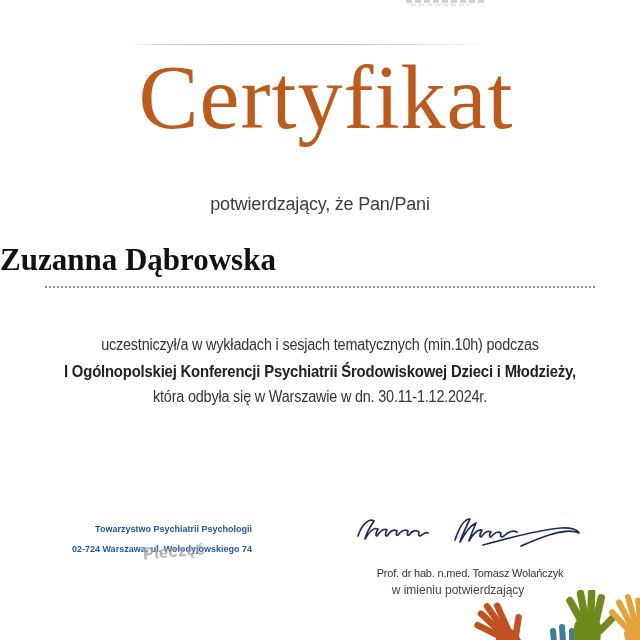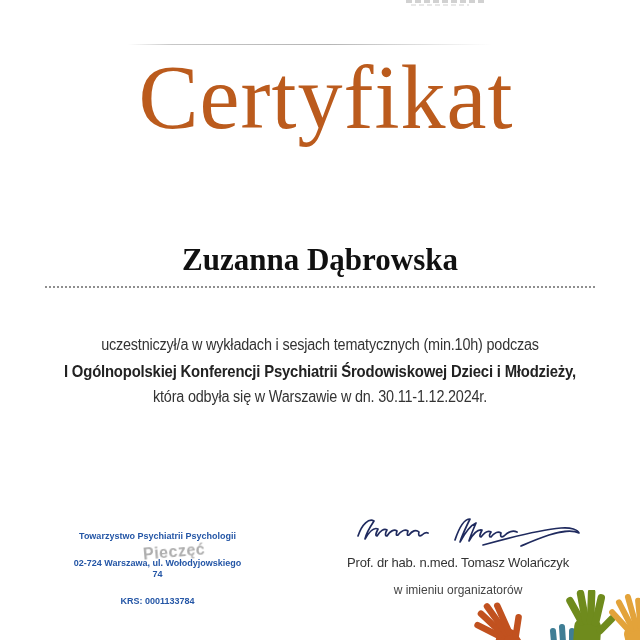--- a/index.html
+++ b/index.html
@@ -34,21 +34,20 @@
     letter-spacing:1px;
     color:#bb5b1d;
   }
   .subtitle{
     position:absolute;top:194px;left:0;width:640px;margin:0;
     text-align:center;
     font-size:18px;color:#3c3c3c;letter-spacing:-0.2px;
   }
   .recipient{
     position:absolute;top:242px;left:0;width:640px;margin:0;
-    text-align:center;
     font-family:"Liberation Serif","DejaVu Serif",serif;
     font-weight:700;font-size:31px;color:#111;
   }
   .dotted-line{
     position:absolute;left:45px;top:286px;width:550px;height:0;
     border-top:2px dotted #8f8f8f;
   }
   .body-text{
     position:absolute;top:332px;left:0;width:640px;margin:0;
     text-align:center;
@@ -57,74 +56,74 @@
     transform:scaleX(.9);transform-origin:50% 0;
   }
   .body-text p{margin:0;}
   .body-text .bold{font-weight:700;color:#222;font-size:16.5px;}
   .stamp{
     position:absolute;left:55px;top:516px;width:205px;
     text-align:center;
     font-size:9px;font-weight:700;line-height:11.5px;
     color:#2456a6;
   }
-  .stamp p{margin:15px;}
+  .stamp p{margin:8px;text-align:right;}
   .stamp-overlay{
     position:absolute;left:88px;top:30px;
     font-size:16px;font-weight:700;color:#9f9f9f;
     transform:rotate(-5deg);
     filter:blur(.4px);opacity:.85;
     letter-spacing:.5px;
   }
   .signature-svg{position:absolute;left:333px;top:504px;}
   .signatory{
-    position:absolute;top:555px;left:318px;width:280px;margin:0;
-    text-align:center;font-size:13px;color:#333;letter-spacing:-0.2px;
+    position:absolute;top:555px;left:318px;width:280px;margin:12px;
+    text-align:center;font-size:11px;color:#333;letter-spacing:-0.2px;
   }
   .signature-caption{
     position:absolute;top:583px;left:318px;width:280px;margin:0;
     text-align:center;font-size:12px;color:#444;
   }
   .hands-svg{position:absolute;left:435px;top:590px;}
 </style>
 </head>
 <body>
 
 <div class="page">
 
   <div class="top-fragment"></div>
   <div class="faint-line"></div>
 
   <h1 class="title">Certyfikat</h1>
 
+  <p class="subtitle">potwierdzający, że Pan/Pani</p>
 
   <p class="recipient">Zuzanna Dąbrowska</p>
   <div class="dotted-line"></div>
 
   <div class="body-text">
     <p>uczestniczył/a w wykładach i sesjach tematycznych (min.10h) podczas</p>
     <p class="bold">I Ogólnopolskiej Konferencji Psychiatrii Środowiskowej Dzieci i Młodzieży,</p>
     <p>która odbyła się w Warszawie w dn. 30.11-1.12.2024r.</p>
   </div>
 
   <div class="stamp">
     <p>Towarzystwo Psychiatrii Psychologii</p>
     <p>02-724 Warszawa, ul. Wołodyjowskiego 74</p>
-    <p>KRS: 0001133784</p>
     <span class="stamp-overlay">Pieczęć</span>
   </div>
 
   <svg class="signature-svg" width="255" height="48" viewBox="0 0 255 48" fill="none" stroke="#1f2a5e" stroke-width="1.7" stroke-linecap="round" stroke-linejoin="round">
     <path d="M25,32 C29,20 36,14 41,17 C37,23 33,30 32,35 C36,28 41,23 45,25 C43,29 42,32 44,32 C47,27 51,24 54,26 C52,29 52,32 54,32 C57,27 61,25 64,27 C63,30 63,32 65,31 C68,27 72,25 75,27 C74,30 74,32 76,31 C79,27 83,25 86,28 C85,31 86,33 89,31 C91,29 93,28 95,29"></path>
     <path d="M122,36 C126,24 131,15 137,15 C133,23 129,32 127,38 C132,29 138,21 143,19 C140,26 137,33 136,37 C140,30 145,25 149,26 C147,30 146,33 148,33 C151,29 155,26 158,28 C156,31 156,33 158,33 C161,29 165,27 168,29 C167,32 168,34 171,32 C175,28 180,26 184,28"></path>
     <path d="M150,41 C175,34 205,26 228,24 C238,23 245,26 246,29 C240,26 228,27 216,31 C204,35 195,39 188,42"></path>
   </svg>
 
   <p class="signatory">Prof. dr hab. n.med. Tomasz Wolańczyk</p>
-  <p class="signature-caption">w imieniu organizatorów</p>
+  <p class="signature-caption">w imieniu potwierdzający</p>
 
   <svg class="hands-svg" width="205" height="50" viewBox="0 0 205 50">
 
     <g transform="rotate(-32 75 55)" stroke="#c1511f" fill="#c1511f" stroke-linecap="round">
       <rect x="64" y="40" width="23" height="28" rx="8" stroke="none"></rect>
       <line x1="72" y1="44" x2="58" y2="21" stroke-width="6.5"></line>
       <line x1="75" y1="43" x2="67" y2="13" stroke-width="6.5"></line>
       <line x1="78" y1="43" x2="76" y2="10" stroke-width="6.5"></line>
       <line x1="81" y1="44" x2="85" y2="15" stroke-width="6.5"></line>
       <line x1="85" y1="50" x2="97" y2="36" stroke-width="6.5"></line>

